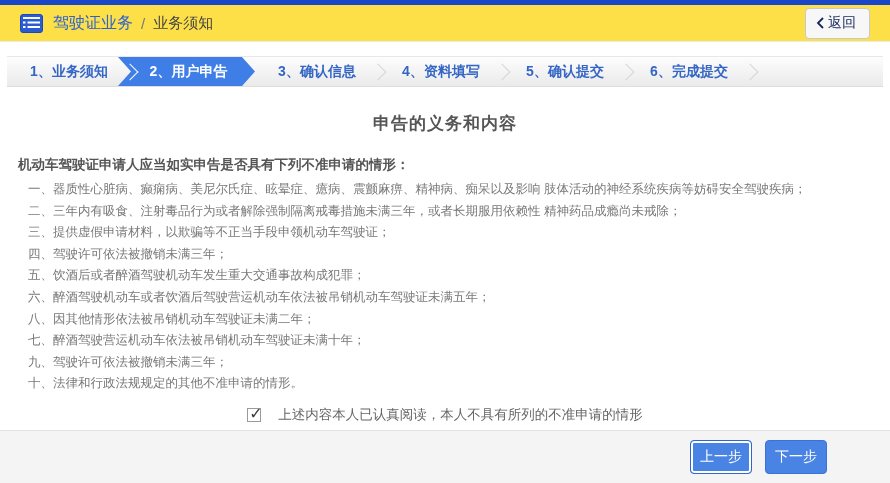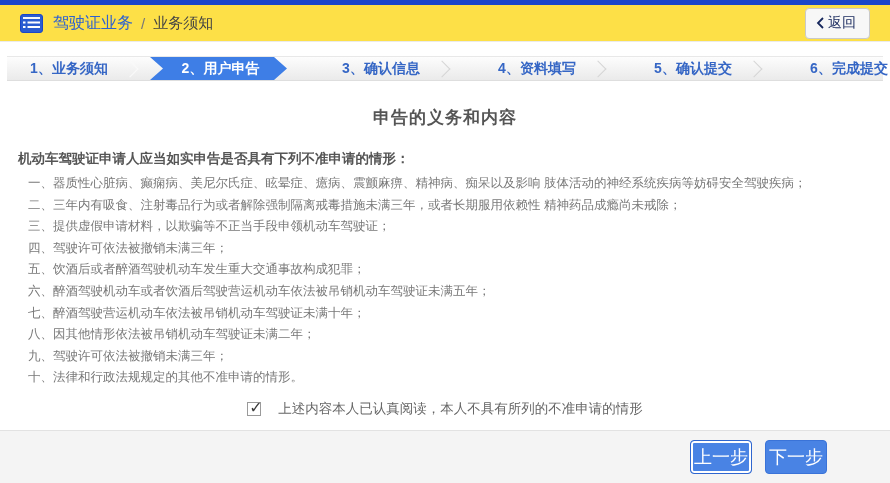--- a/index.html
+++ b/index.html
@@ -37,26 +37,25 @@
     display: flex;
     align-items: center;
     gap: 4px;
     cursor: pointer;
   }
   .back-chevron { display: flex; align-items: center; }
 
   
   .stepbar {
     margin: 14px 7px 0;
-    height: 25px;
+    height: 31px;
     display: flex;
     background: linear-gradient(#fdfdfd, #eaeaea);
     border-top: 1px solid #e8e8e8;
     border-bottom: 1px solid #dedede;
-    gap: 32px;
   }
   .step {
     flex: 0 0 124px;
     display: flex;
     align-items: center;
     justify-content: center;
     font-size: 14px;
     font-weight: bold;
     color: #3566c5;
     position: relative;
@@ -145,21 +144,21 @@
     display: flex;
     justify-content: flex-end;
     align-items: center;
     gap: 13px;
     padding-right: 63px;
   }
   .btn {
     min-width: 62px;
     height: 34px;
     border-radius: 4px;
-    font-size: 18px;
+    font-size: 14px;
     color: #fff;
     background: #4983e4;
     cursor: pointer;
     font-family: inherit;
   }
   .btn-prev { border: 1px solid #2f66cf; box-shadow: inset 0 0 0 2px #ffffff; }
   .btn-next { border: 1px solid #3a73d8; }
 </style>
 </head>
 <body>
@@ -203,22 +202,22 @@
 
 <div class="intro">机动车驾驶证申请人应当如实申告是否具有下列不准申请的情形：</div>
 
 <div class="list">
     <div class="list-item">一、器质性心脏病、癫痫病、美尼尔氏症、眩晕症、癔病、震颤麻痹、精神病、痴呆以及影响 肢体活动的神经系统疾病等妨碍安全驾驶疾病；</div>
     <div class="list-item">二、三年内有吸食、注射毒品行为或者解除强制隔离戒毒措施未满三年，或者长期服用依赖性 精神药品成瘾尚未戒除；</div>
     <div class="list-item">三、提供虚假申请材料，以欺骗等不正当手段申领机动车驾驶证；</div>
     <div class="list-item">四、驾驶许可依法被撤销未满三年；</div>
     <div class="list-item">五、饮酒后或者醉酒驾驶机动车发生重大交通事故构成犯罪；</div>
     <div class="list-item">六、醉酒驾驶机动车或者饮酒后驾驶营运机动车依法被吊销机动车驾驶证未满五年；</div>
+    <div class="list-item">八、因其他情形依法被吊销机动车驾驶证未满二年；</div>
     <div class="list-item">七、醉酒驾驶营运机动车依法被吊销机动车驾驶证未满十年；</div>
-    <div class="list-item">八、因其他情形依法被吊销机动车驾驶证未满二年；</div>
     <div class="list-item">九、驾驶许可依法被撤销未满三年；</div>
     <div class="list-item">十、法律和行政法规规定的其他不准申请的情形。</div>
   </div>
 
 <div class="agree">
   <span class="checkbox checked" id="agree-checkbox"></span>
   <span>上述内容本人已认真阅读，本人不具有所列的不准申请的情形</span>
 </div>
 
 <div class="footer">

